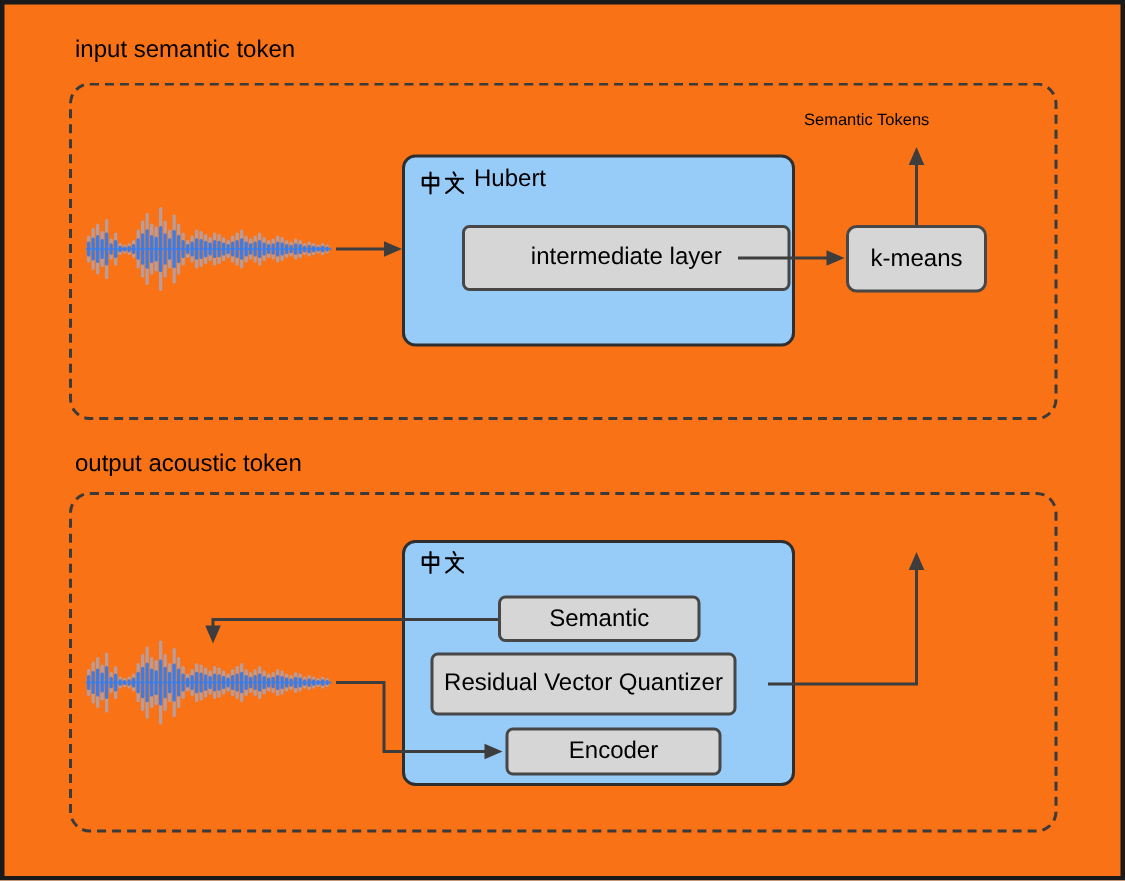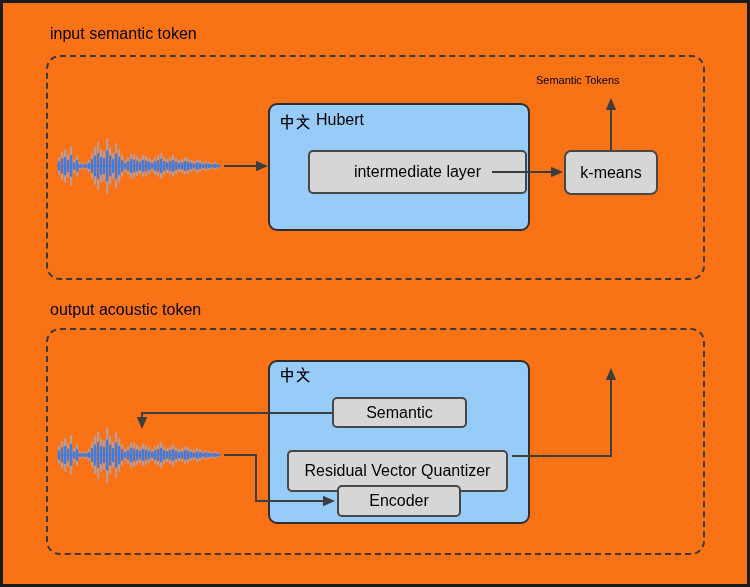--- a/index.html
+++ b/index.html
@@ -87,22 +87,22 @@
   #hubert-box{left:265px;top:100px;width:262px;height:128px;}
   #intermediate-box{left:305px;top:147px;width:219px;height:44px;}
   #kmeans-box{left:561px;top:147px;width:94px;height:45px;border-radius:7px;}
   #semantic-tokens{left:533px;top:67px;}
 
   #acoustic-title{left:47px;top:297px;}
   #acoustic-dashed{left:43px;top:325px;width:659px;height:227px;}
   #wave-output{left:54px;top:420px;}
   #codec-box{left:265px;top:357px;width:262px;height:164px;}
   #decoder-box{left:329px;top:394px;width:135px;height:31px;}
-  #rvq-box{left:284px;top:447px;width:221px;height:42px;text-align:right;}
-  #encoder-box{left:334px;top:482px;width:124px;height:32px;}
+  #rvq-box{left:284px;top:432px;width:204px;height:42px;text-align:right;}
+  #encoder-box{left:334px;top:482px;width:144px;height:32px;}
   #acoustic-tokens{left:531px;top:338px;}
 </style>
 </head>
 <body>
 
 <div class="canvas">
 
   <div class="section-title" id="semantic-title">input semantic token</div>
 
   <div class="dashed-box" id="semantic-dashed"></div>

